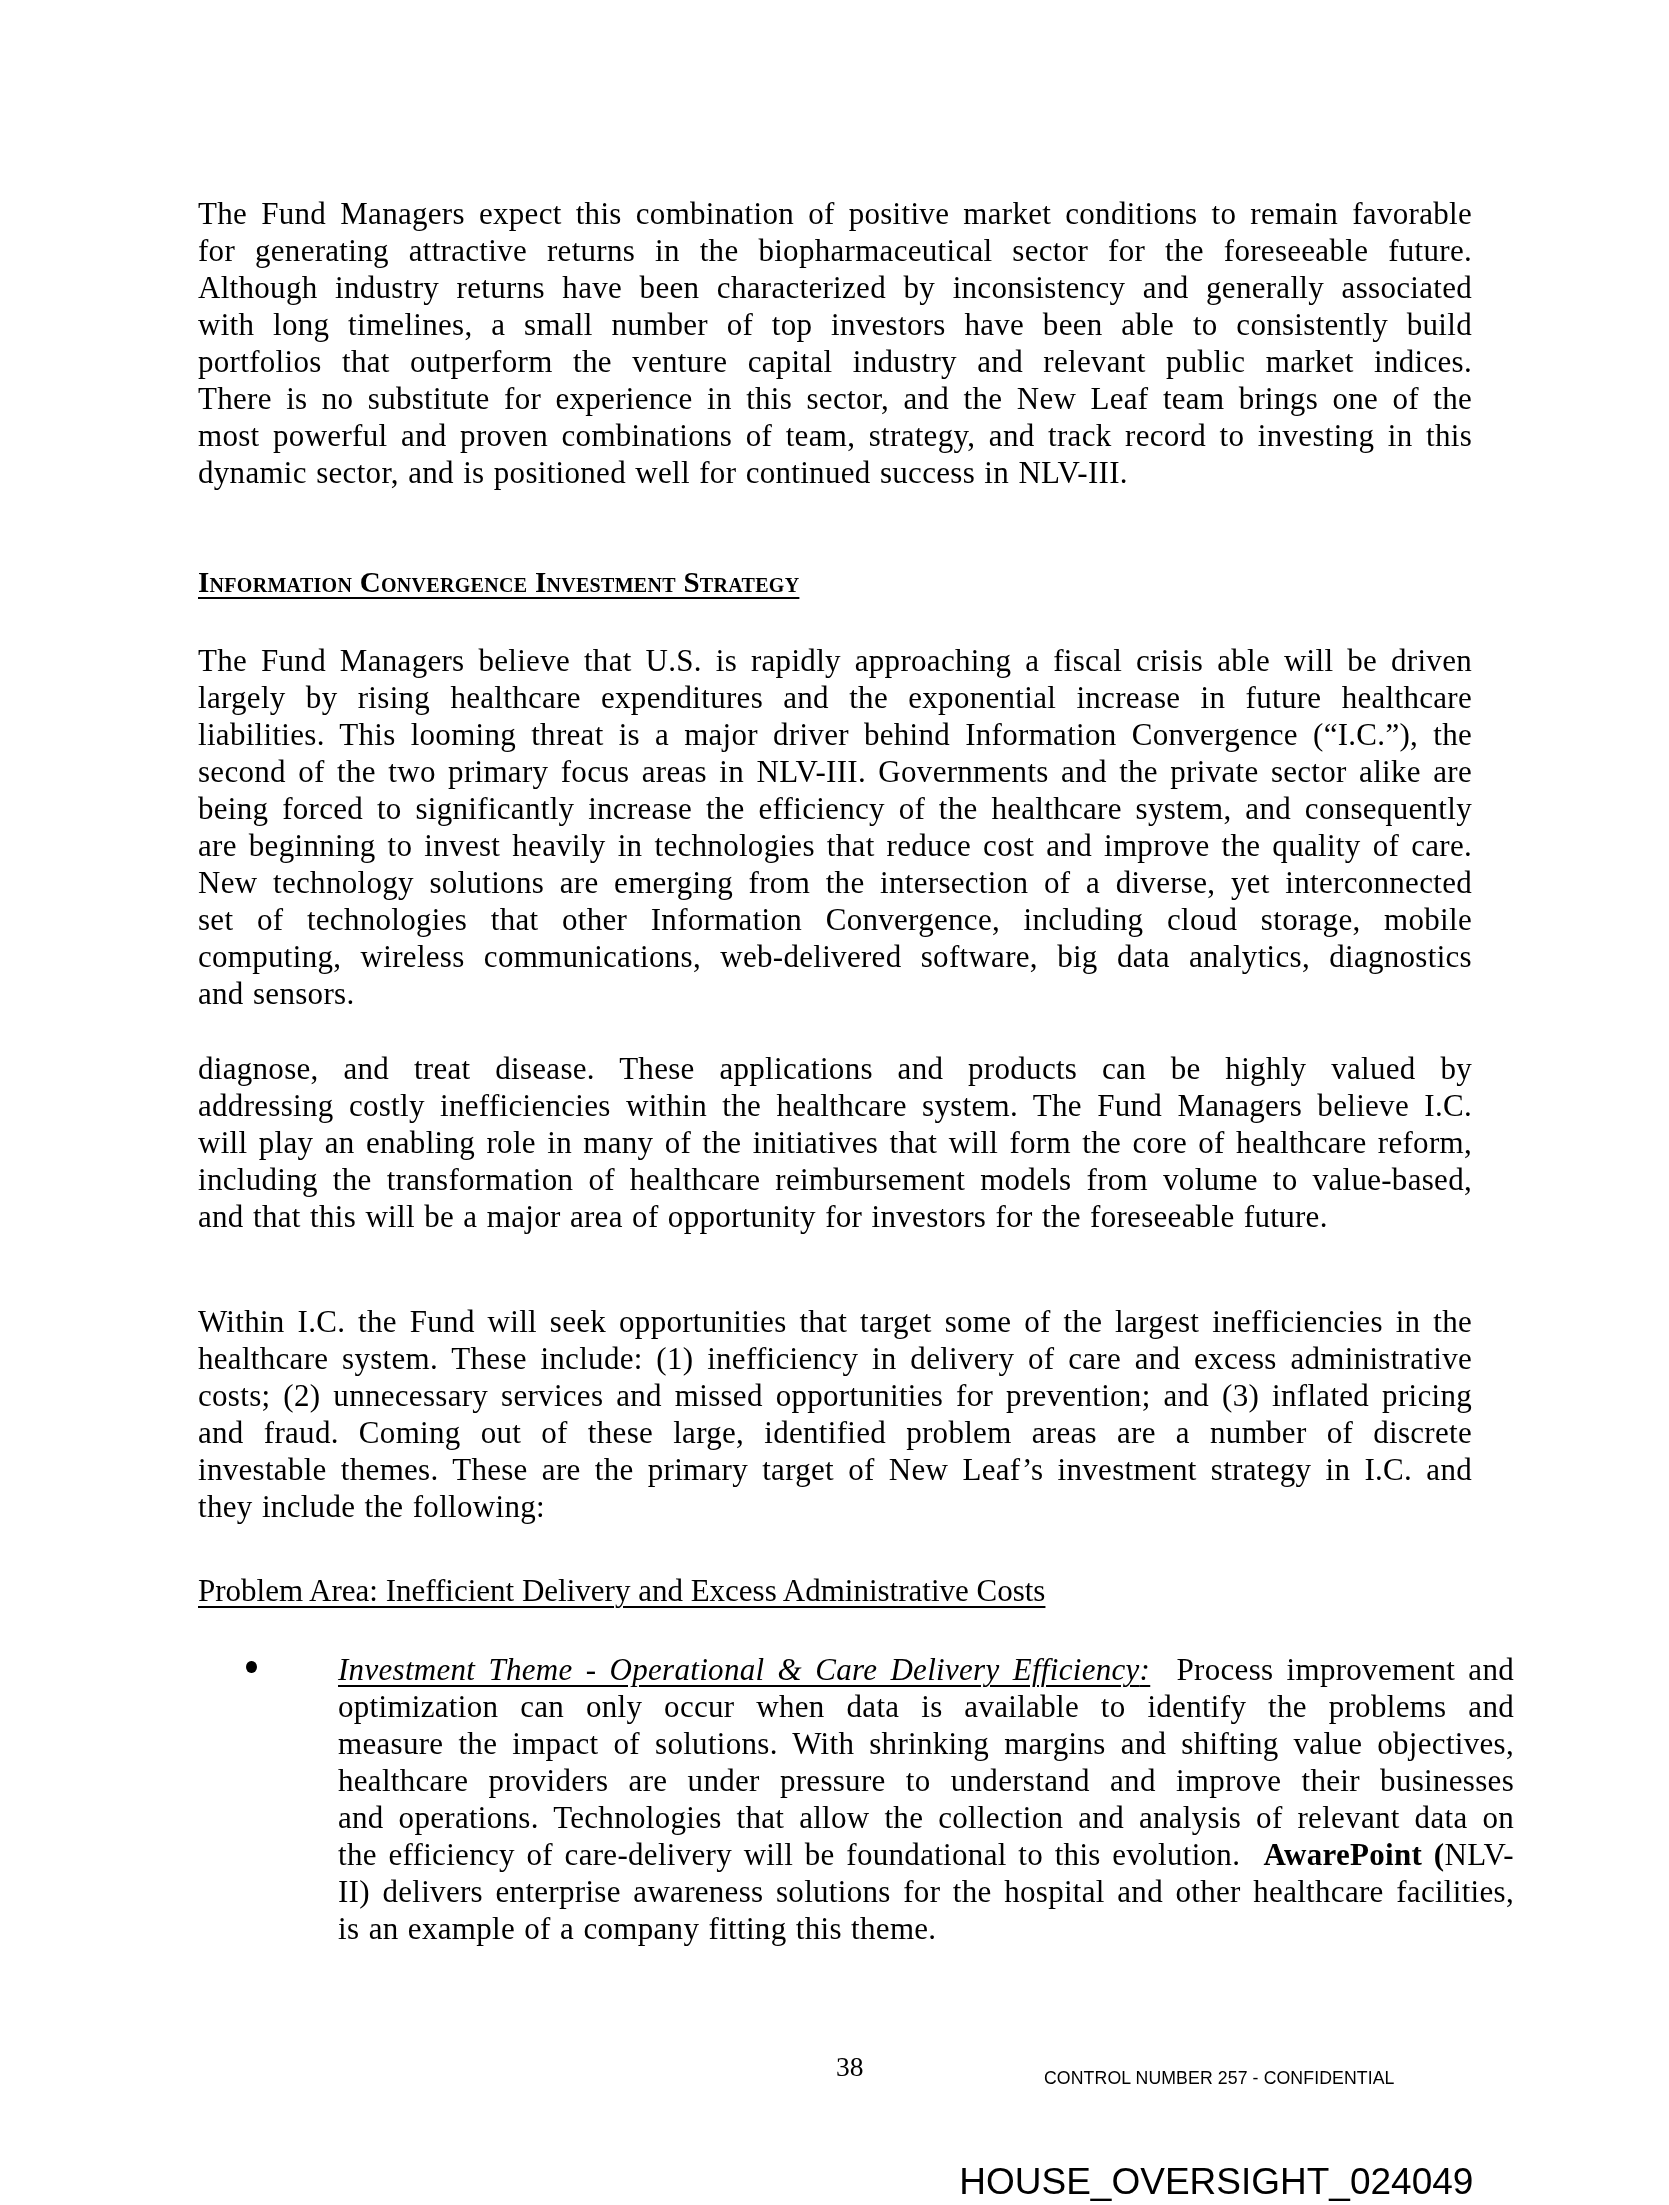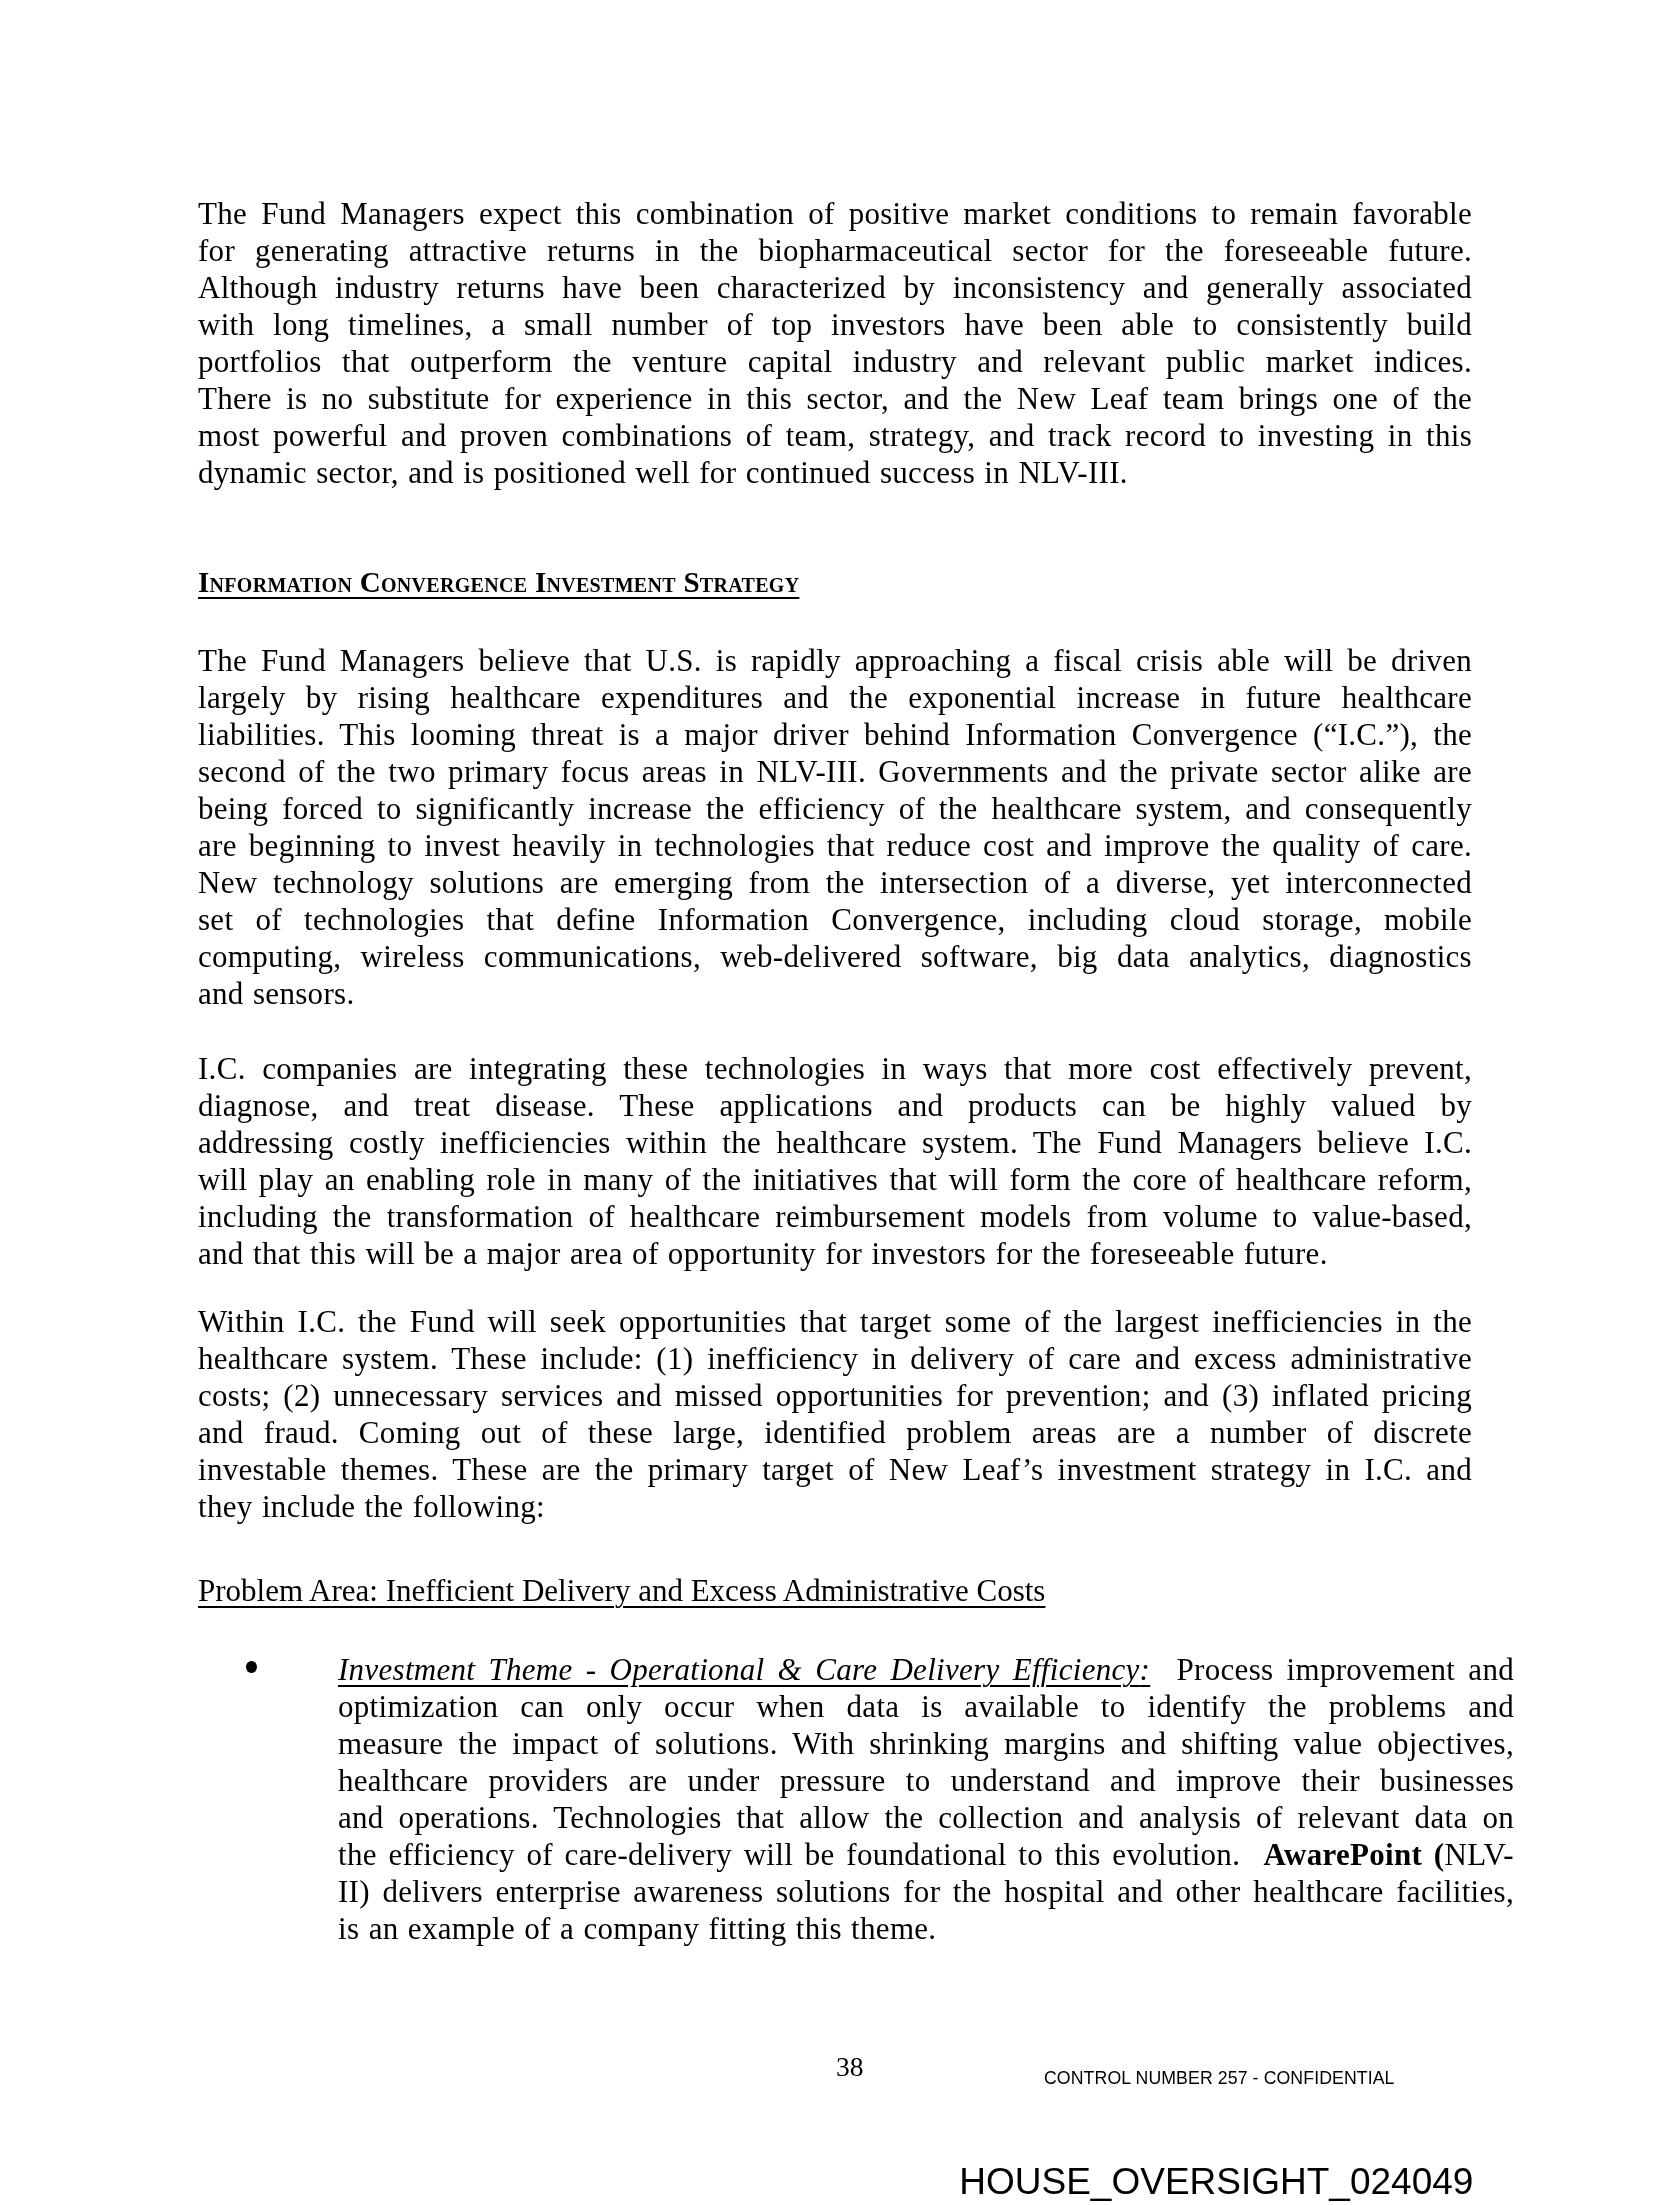--- a/index.html
+++ b/index.html
@@ -38,27 +38,26 @@
   <div class="heading">Information Convergence Investment Strategy</div>
 
   <div class="body-block" style="top: 642px;">
     <span class="line">The Fund Managers believe that U.S. is rapidly approaching a fiscal crisis able will be driven</span>
     <span class="line">largely by rising healthcare expenditures and the exponential increase in future healthcare</span>
     <span class="line">liabilities.  This looming threat is a major driver behind Information Convergence (“I.C.”), the</span>
     <span class="line">second of the two primary focus areas in NLV-III.  Governments and the private sector alike are</span>
     <span class="line">being forced to significantly increase the efficiency of the healthcare system, and consequently</span>
     <span class="line">are beginning to invest heavily in technologies that reduce cost and improve the quality of care.</span>
     <span class="line">New technology solutions are emerging from the intersection of a diverse, yet interconnected</span>
-    <span class="line">set of technologies that define Information Convergence, including cloud storage, mobile</span>
+    <span class="line">set of technologies that other Information Convergence, including cloud storage, mobile</span>
     <span class="line">computing, wireless communications, web-delivered software, big data analytics, diagnostics</span>
     <span class="line last">and sensors.</span>
   </div>
 
   <div class="body-block" style="top: 1050px;">
-    <span class="line">I.C. companies are integrating these technologies in ways that more cost effectively prevent,</span>
     <span class="line">diagnose, and treat disease.  These applications and products can be highly valued by</span>
     <span class="line">addressing costly inefficiencies within the healthcare system.  The Fund Managers believe I.C.</span>
     <span class="line">will play an enabling role in many of the initiatives that will form the core of healthcare reform,</span>
     <span class="line">including the transformation of healthcare reimbursement models from volume to value-based,</span>
     <span class="line last">and that this will be a major area of opportunity for investors for the foreseeable future.</span>
   </div>
 
   <div class="body-block" style="top: 1303px;">
     <span class="line">Within I.C. the Fund will seek opportunities that target some of the largest inefficiencies in the</span>
     <span class="line">healthcare system.  These include: (1) inefficiency in delivery of care and excess administrative</span>

